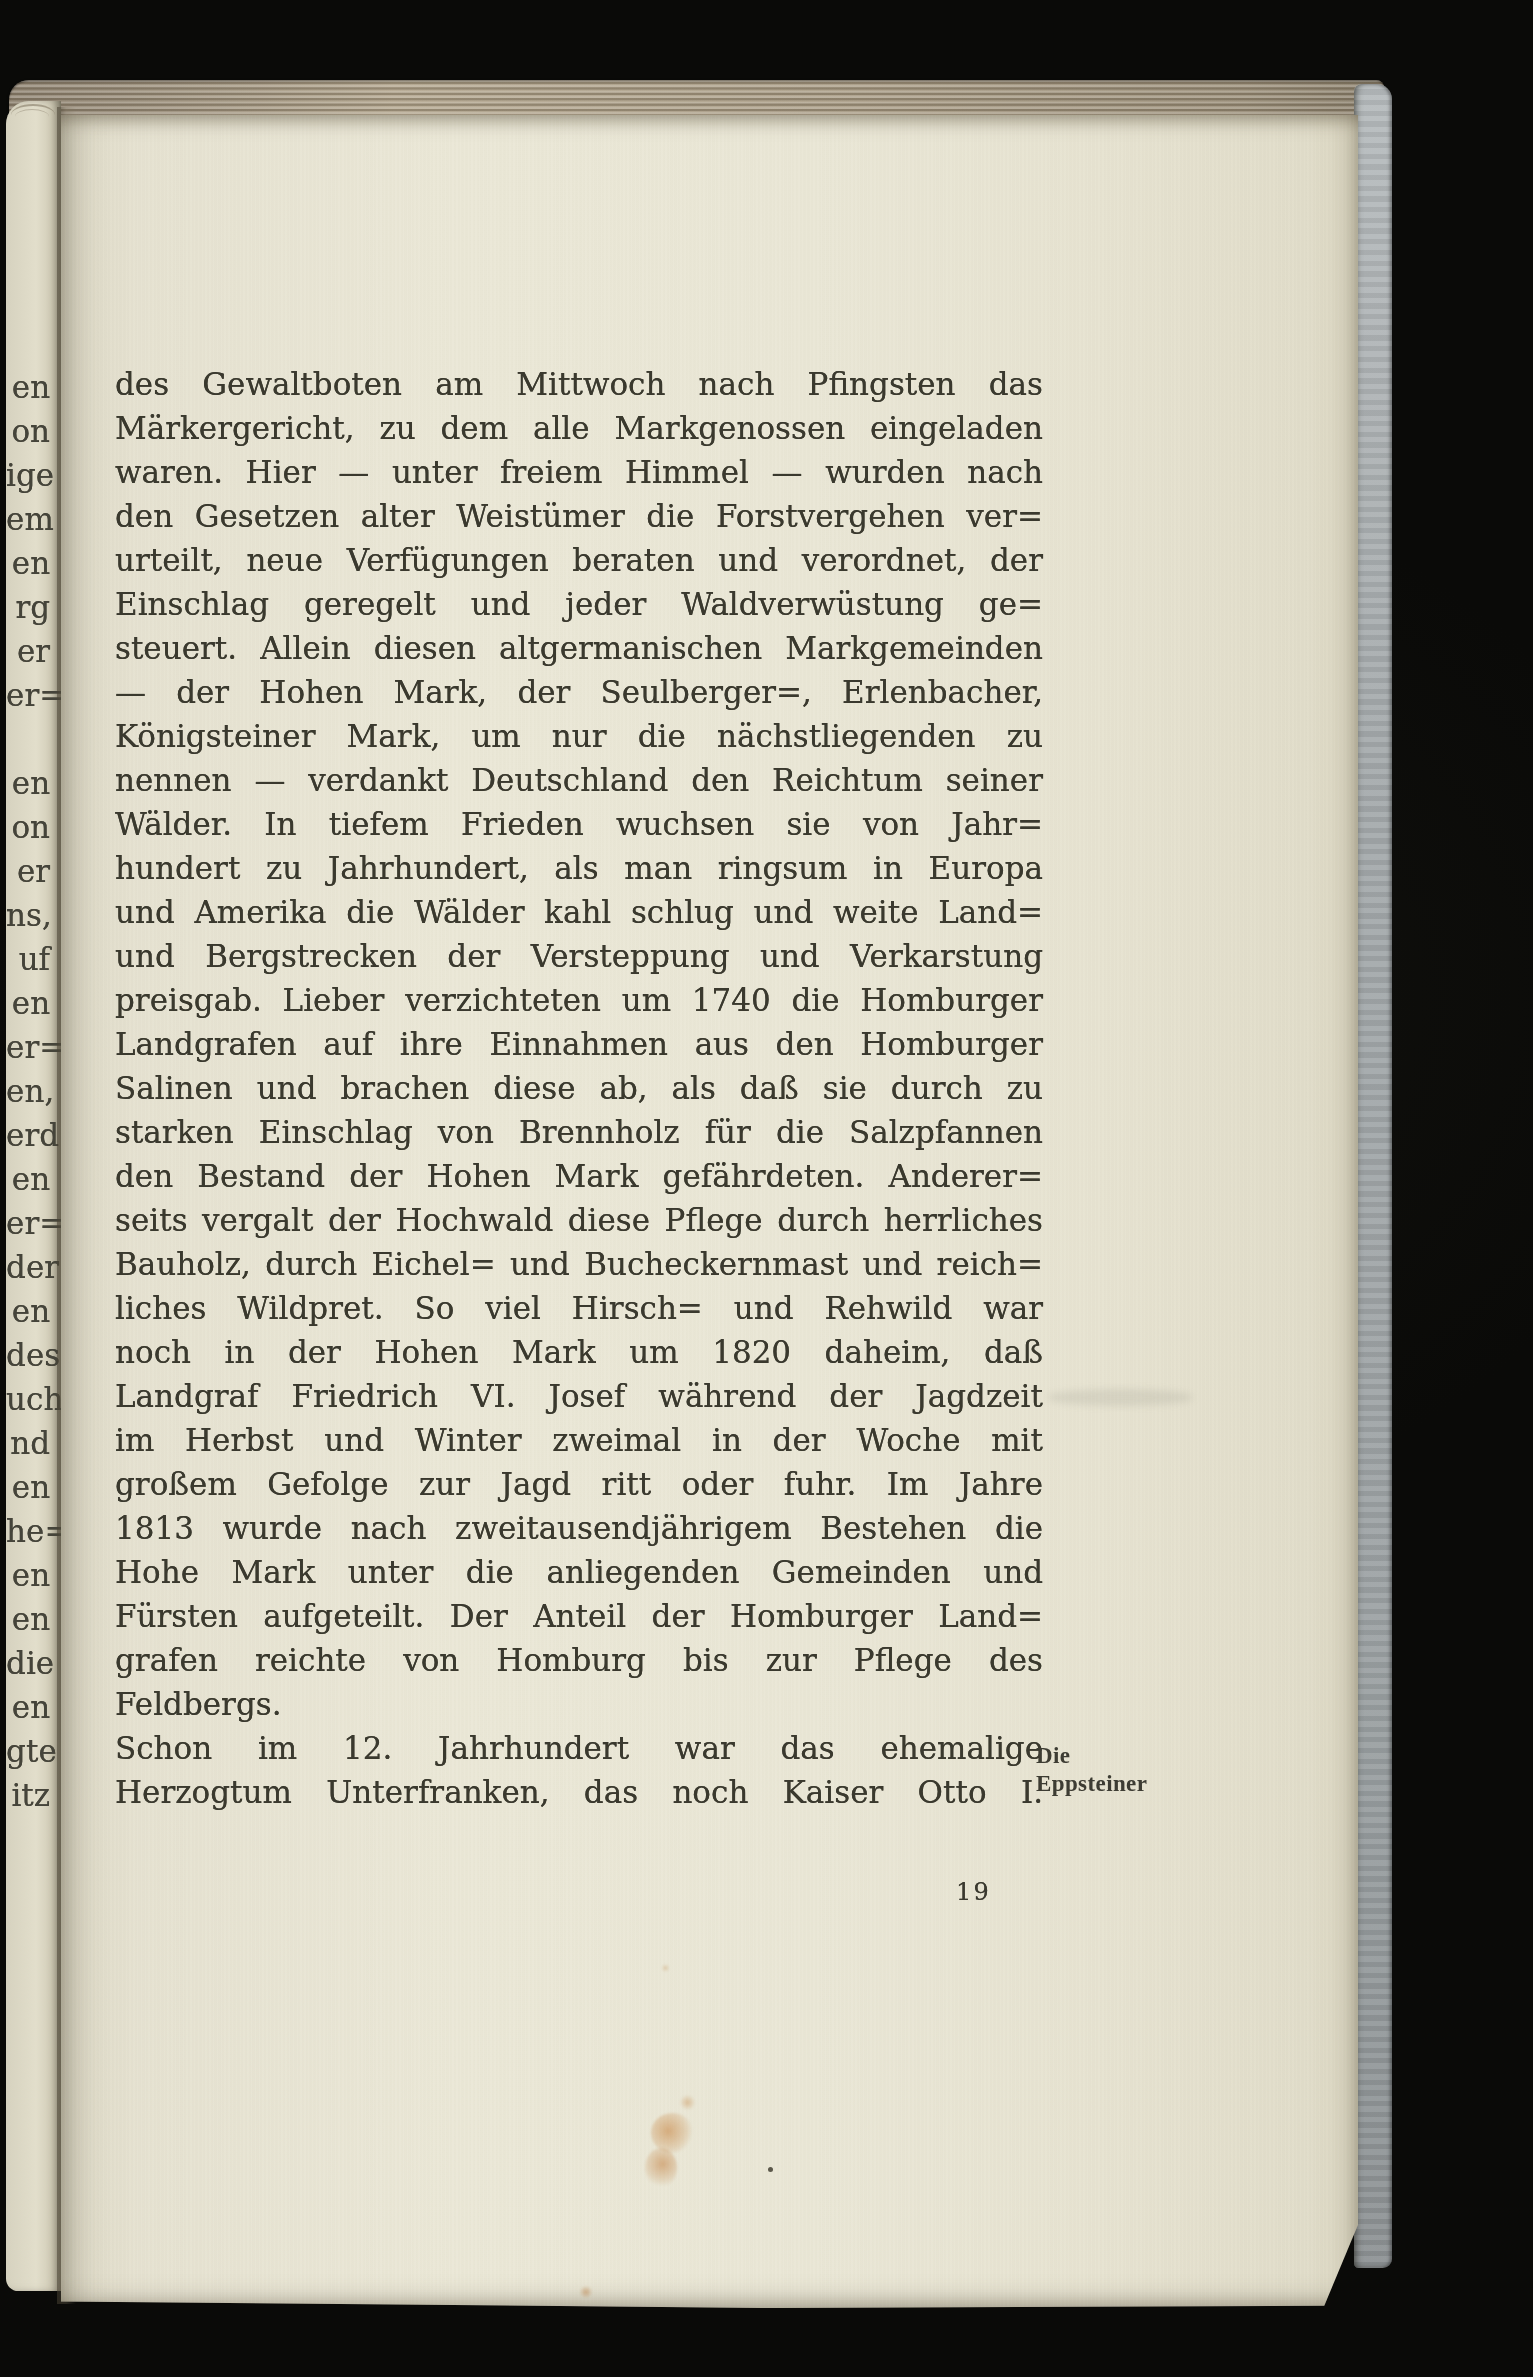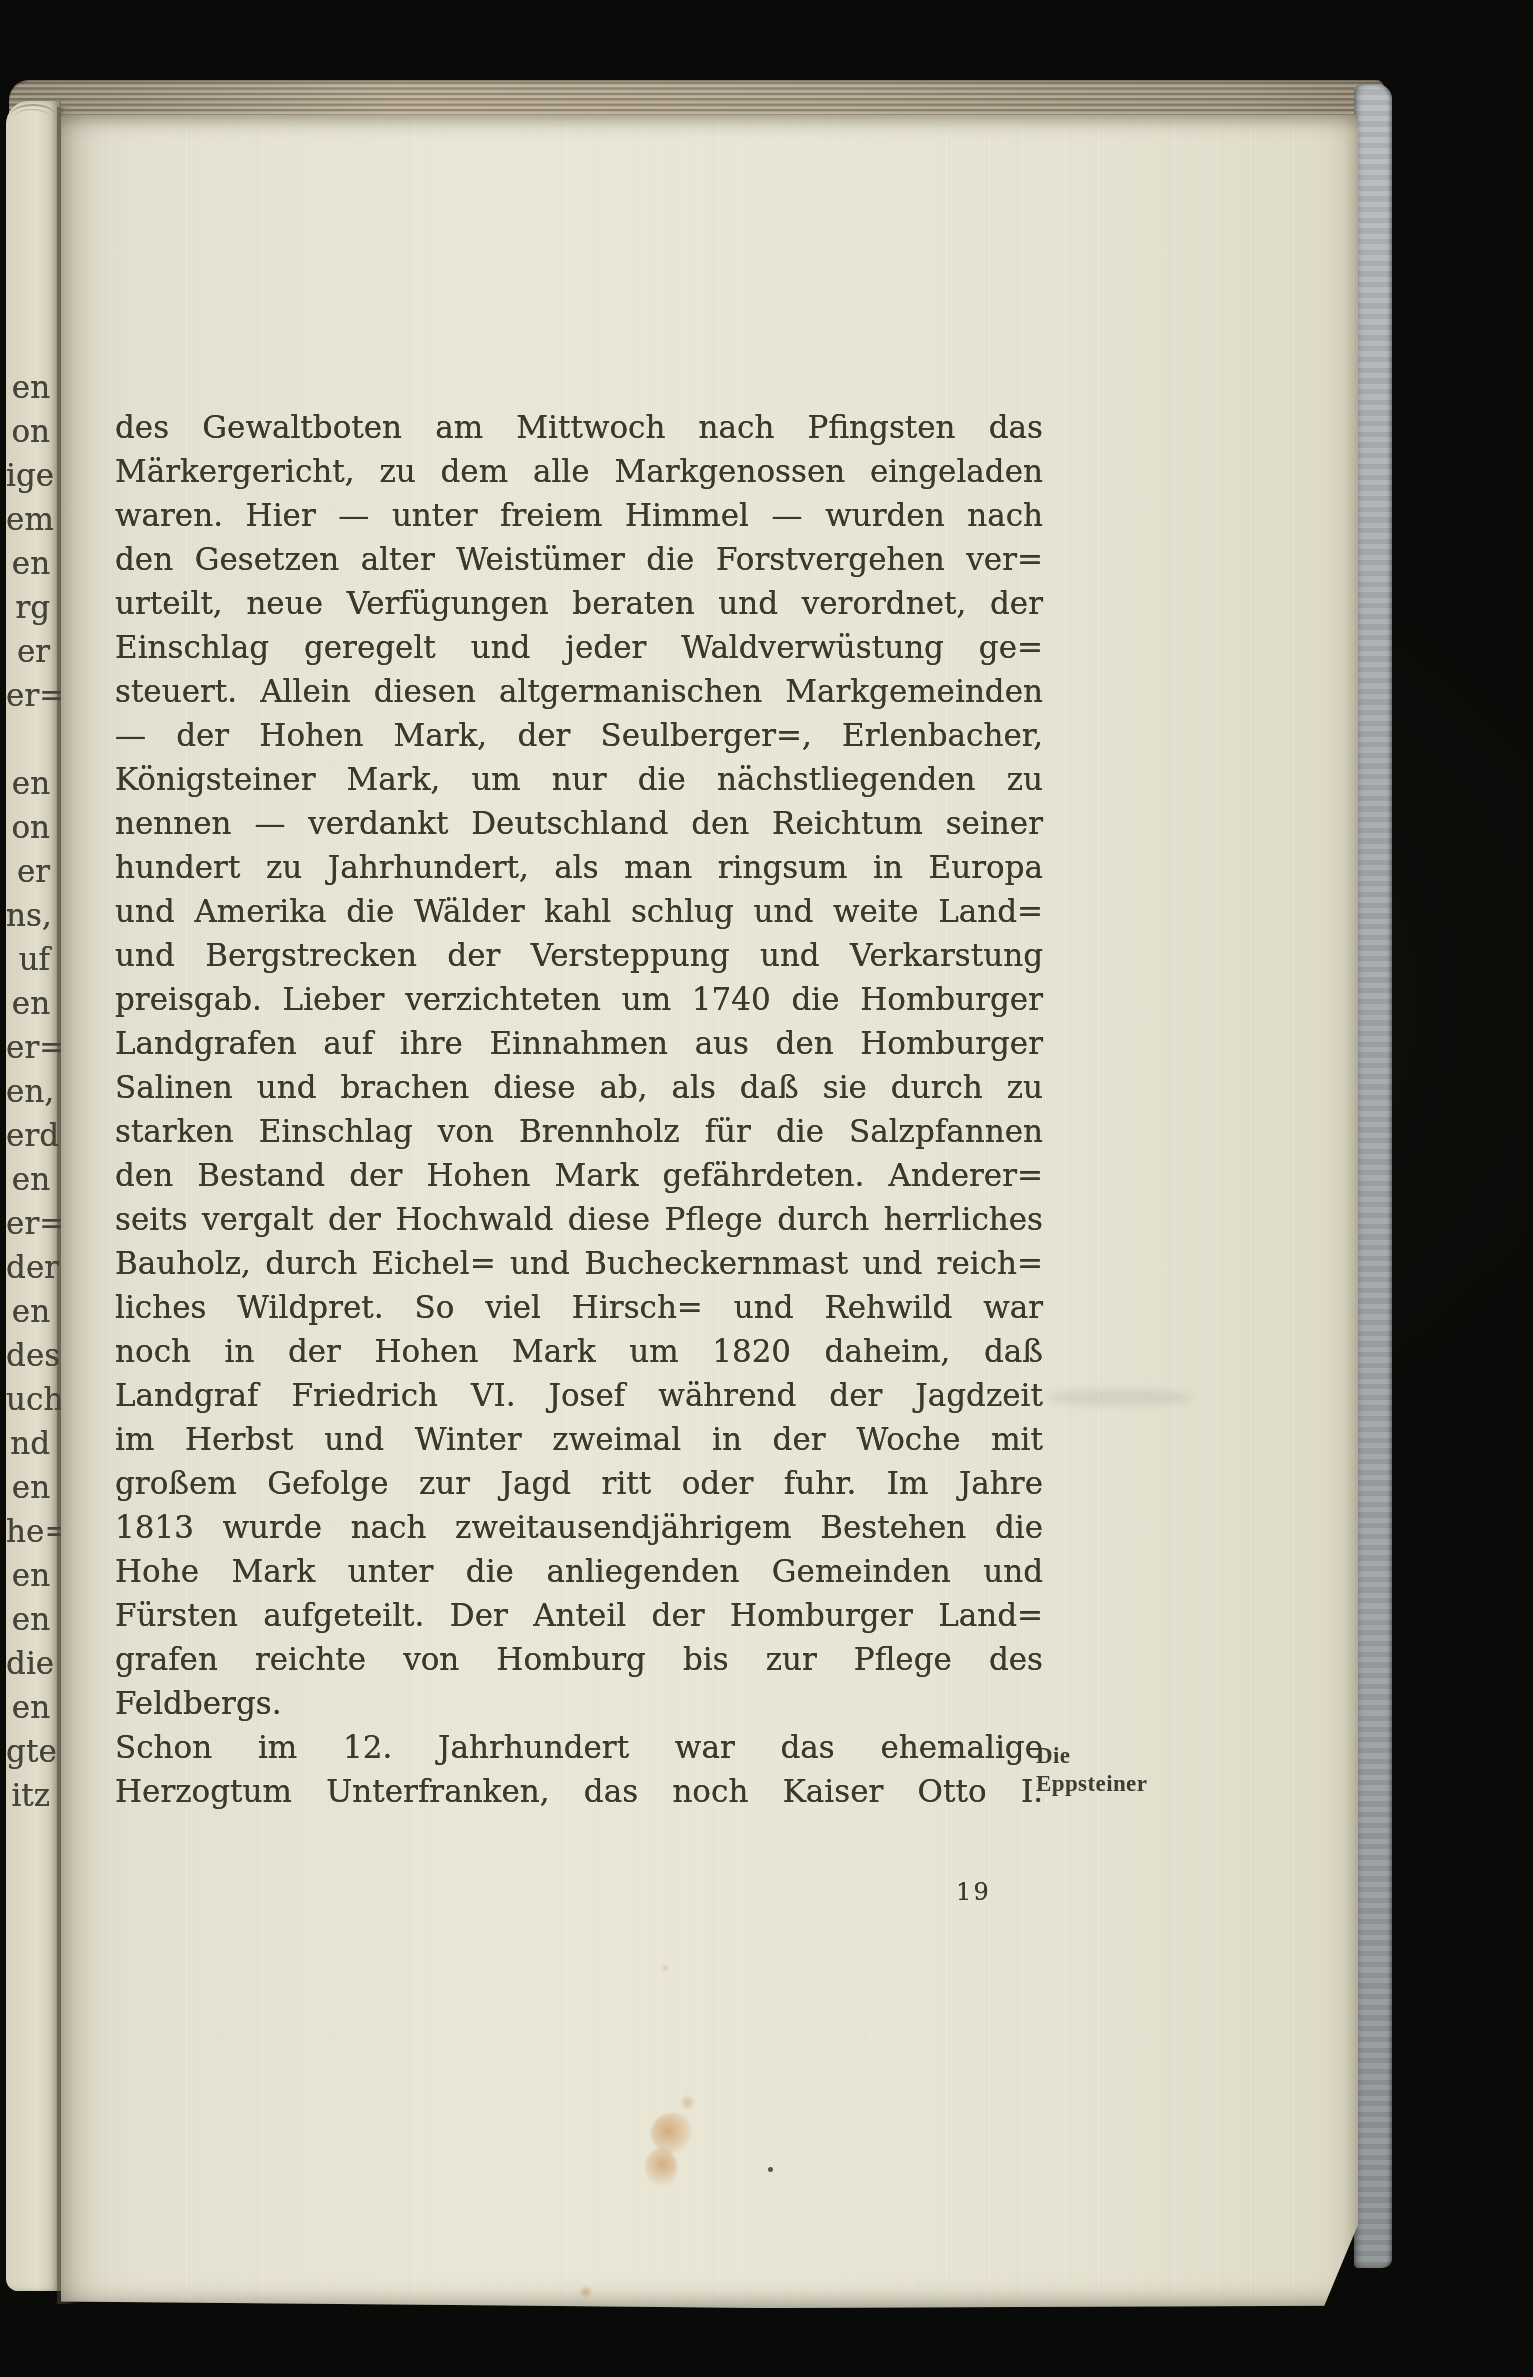--- a/index.html
+++ b/index.html
@@ -48,21 +48,21 @@
       repeating-linear-gradient(90deg, rgba(255,255,255,.018) 0 1.5px, rgba(40,40,20,.013) 1.5px 3.8px),
       linear-gradient(90deg,#dcd8c5 0,#e6e2d1 6%,#ebe8d7 30%,#eae7d6 58%,#e7e3d1 80%,#e1ddca 96%,#d8d3be 100%);
     box-shadow:
       inset 0 15.3px 20px -12.3px rgba(85,75,55,.55),
       inset -17px 0 23px -15.3px rgba(80,74,58,.38),
       inset 0 -21.5px 26px -18.4px rgba(85,75,55,.5),
       inset 26px 0 34px -21.5px rgba(70,62,46,.42);}
 
   .body-text{position:absolute;left:54px;top:251px;width:928px;
     font-size:31px;color:#3a392e;text-shadow:0 0 0.5px rgba(52,50,40,.85);
-    word-spacing:1.5px;margin-top:43px;}
+    word-spacing:1.5px;}
   .tline{height:44px;text-align:justify;text-align-last:justify;white-space:normal;}
   .tline.nojust{text-align-last:left;}
 
   .margin-note{position:absolute;left:975px;top:1627px;width:215px;
     font-family:"Liberation Serif","DejaVu Serif",serif;font-weight:bold;
     font-size:23px;line-height:28px;color:#3d3c33;letter-spacing:0.4px;}
 
   .page-number{position:absolute;left:859px;top:1763px;width:107px;
     text-align:center;font-size:24px;letter-spacing:2.3px;color:#3a392f;
     text-shadow:0 0 0.5px rgba(52,50,40,.8);}
@@ -141,20 +141,21 @@
         <div class="tline">des Gewaltboten am Mittwoch nach Pfingsten das</div>
         <div class="tline">Märkergericht, zu dem alle Markgenossen eingeladen</div>
         <div class="tline">waren. Hier — unter freiem Himmel — wurden nach</div>
         <div class="tline">den Gesetzen alter Weistümer die Forstvergehen ver=</div>
         <div class="tline">urteilt, neue Verfügungen beraten und verordnet, der</div>
         <div class="tline">Einschlag geregelt und jeder Waldverwüstung ge=</div>
         <div class="tline">steuert. Allein diesen altgermanischen Markgemeinden</div>
         <div class="tline">— der Hohen Mark, der Seulberger=, Erlenbacher,</div>
         <div class="tline">Königsteiner Mark, um nur die nächstliegenden zu</div>
         <div class="tline">nennen — verdankt Deutschland den Reichtum seiner</div>
+        <div class="tline">Wälder. In tiefem Frieden wuchsen sie von Jahr=</div>
         <div class="tline">hundert zu Jahrhundert, als man ringsum in Europa</div>
         <div class="tline">und Amerika die Wälder kahl schlug und weite Land=</div>
         <div class="tline">und Bergstrecken der Versteppung und Verkarstung</div>
         <div class="tline">preisgab. Lieber verzichteten um 1740 die Homburger</div>
         <div class="tline">Landgrafen auf ihre Einnahmen aus den Homburger</div>
         <div class="tline">Salinen und brachen diese ab, als daß sie durch zu</div>
         <div class="tline">starken Einschlag von Brennholz für die Salzpfannen</div>
         <div class="tline">den Bestand der Hohen Mark gefährdeten. Anderer=</div>
         <div class="tline">seits vergalt der Hochwald diese Pflege durch herrliches</div>
         <div class="tline">Bauholz, durch Eichel= und Bucheckernmast und reich=</div>

